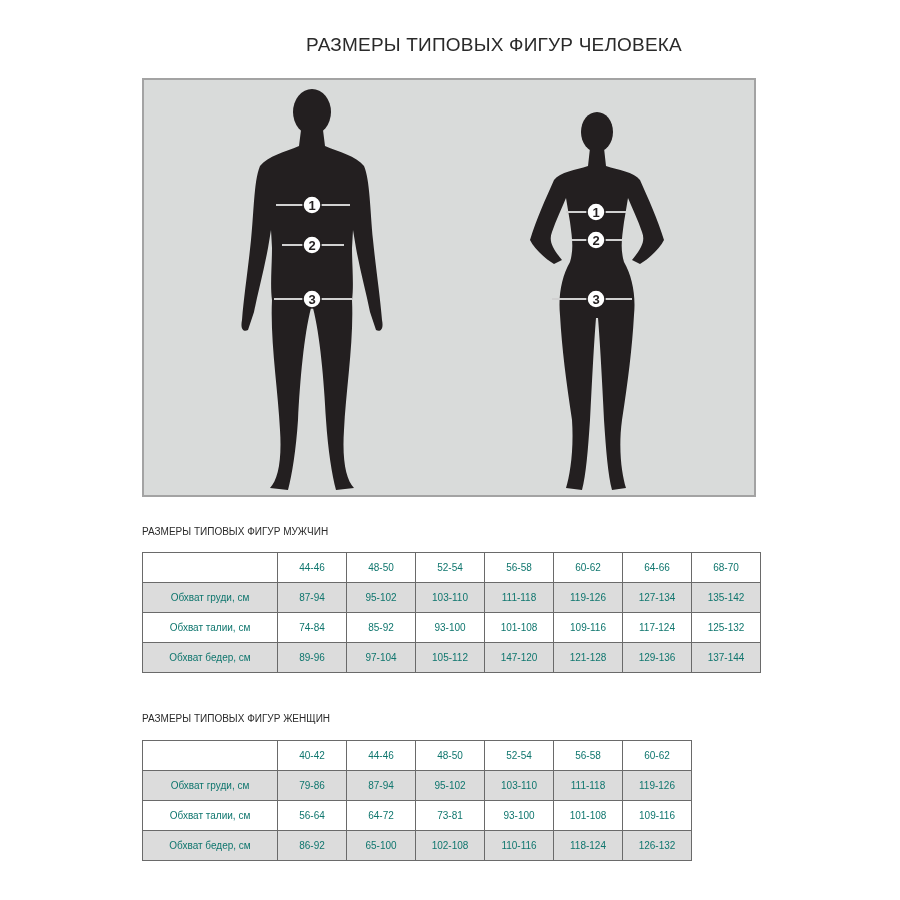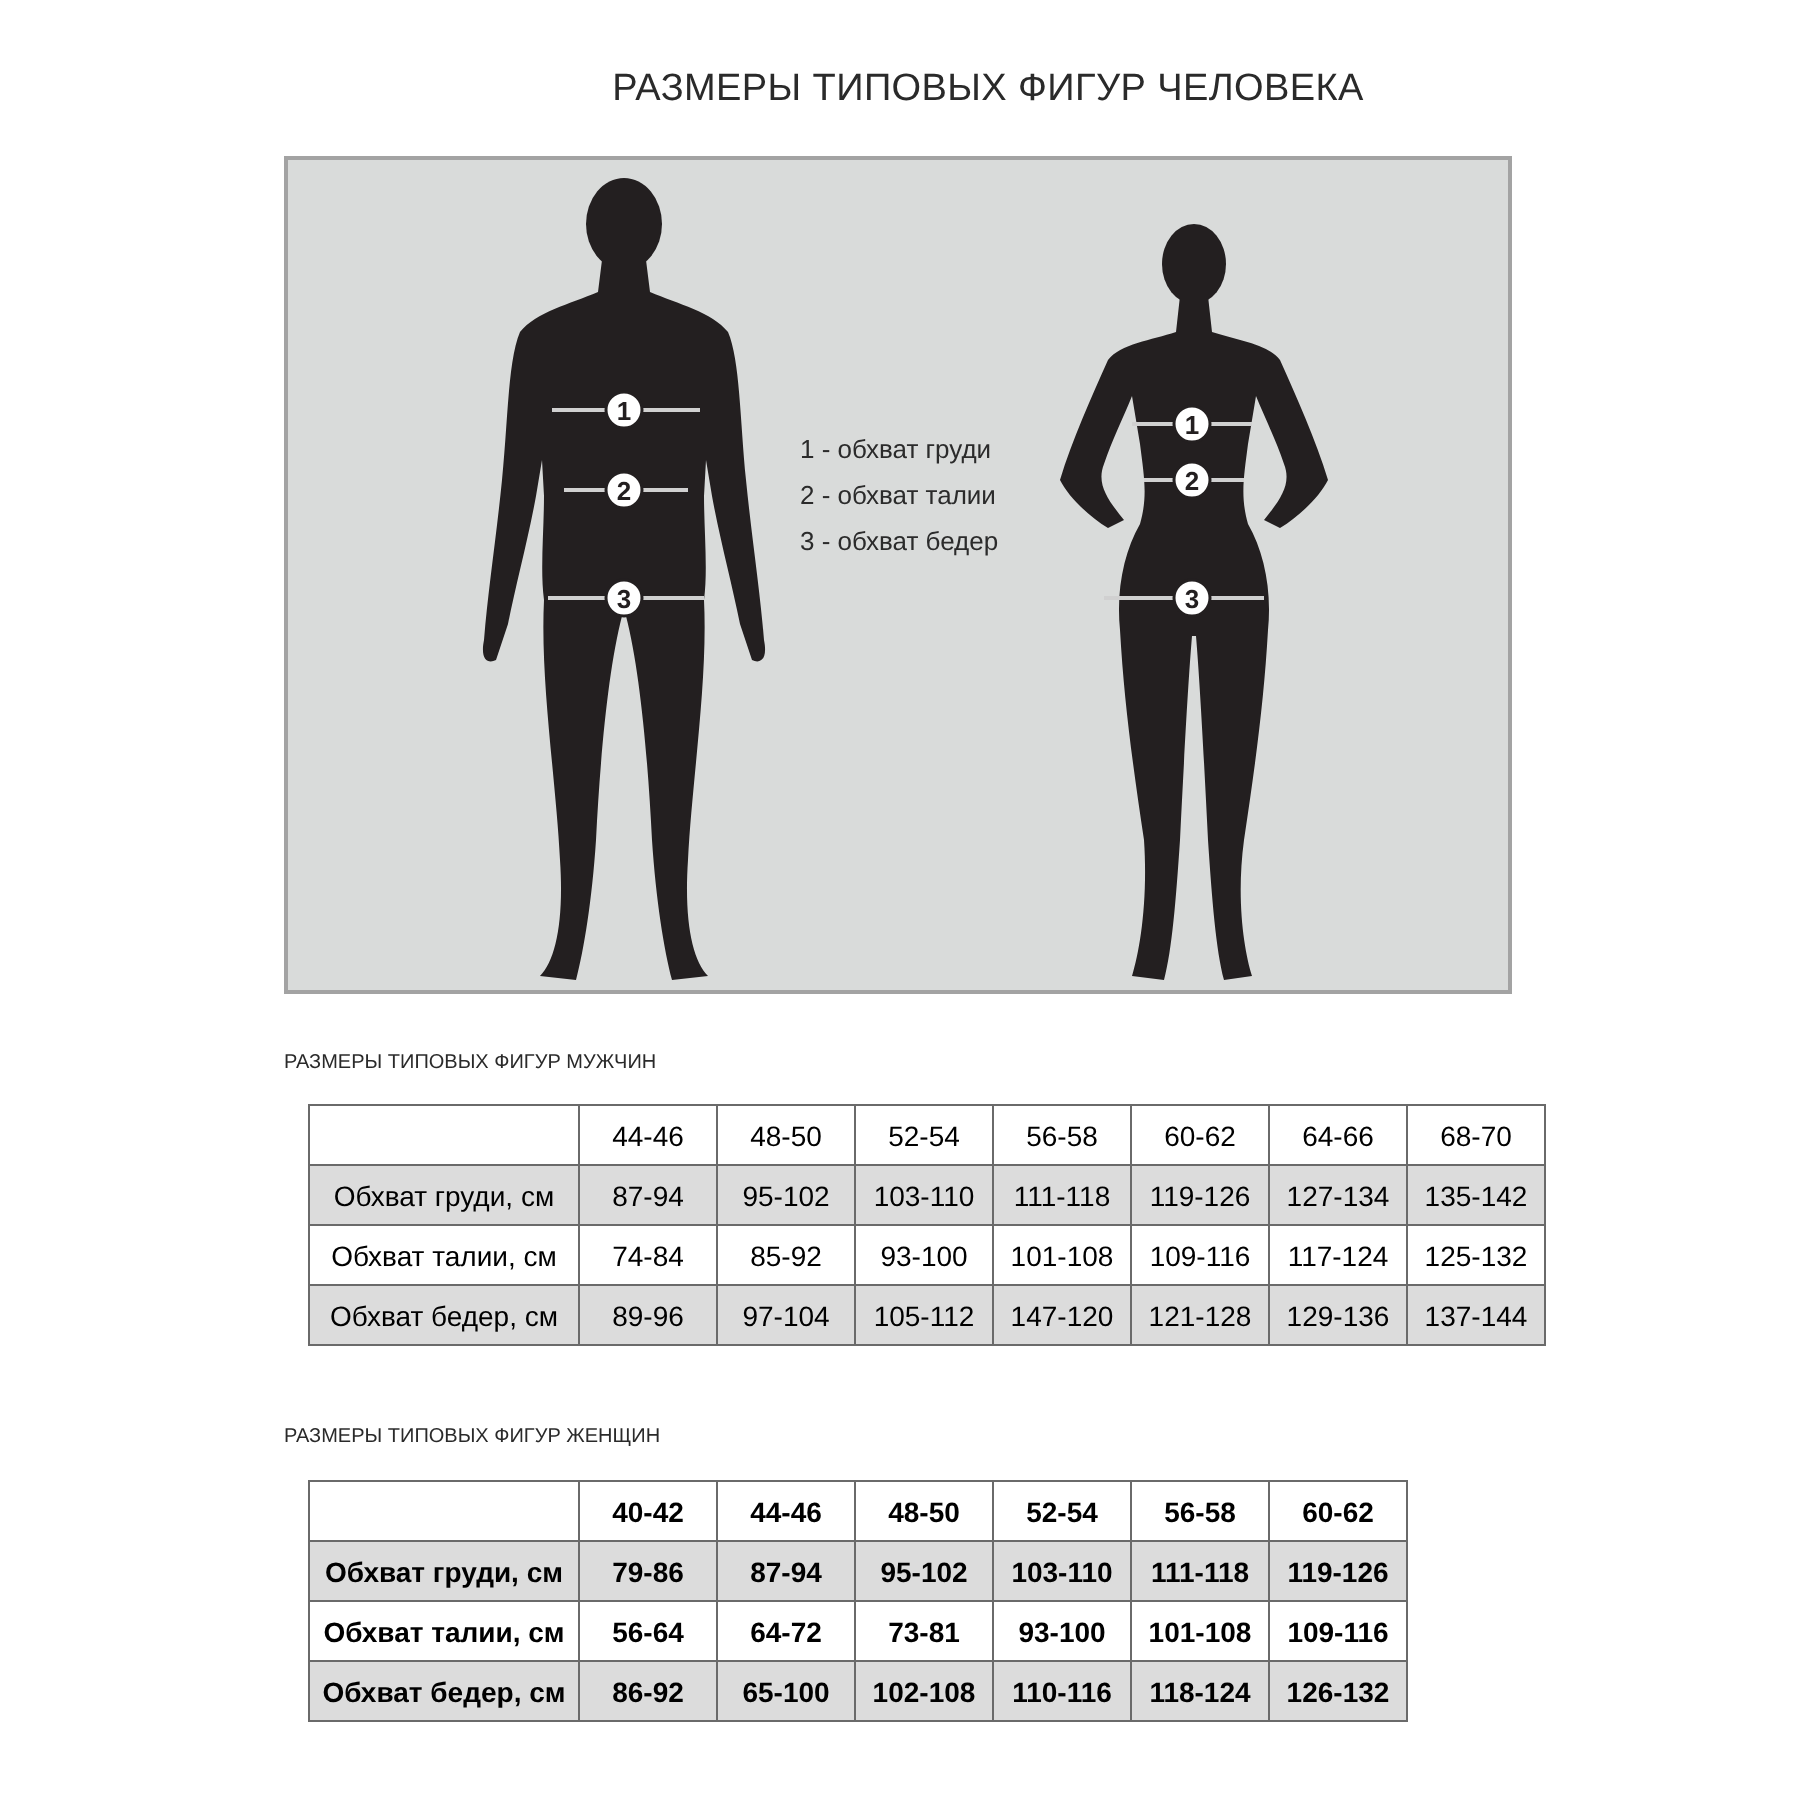--- a/index.html
+++ b/index.html
@@ -6,21 +6,21 @@
   body { width: 900px; height: 900px; position: relative; overflow: hidden;
          font-family: "Liberation Sans", sans-serif; color: #2b2b2b; }
   .title { position: absolute; left: 0; top: 34px; width: 900px; text-align: center;
            font-size: 19px; letter-spacing: 0.2px; color: #2a2a2a; padding-left: 44px; }
   .panel { position: absolute; left: 142px; top: 78px; width: 614px; height: 419px;
            background: #d9dbda; border: 2px solid #a3a3a3; box-sizing: border-box; }
   .panel svg { position: absolute; left: 0; top: 0; }
   .legend { position: absolute; left: 256px; top: 133px; font-size: 13px; color: #2b2b2b; }
   .legend div { height: 23px; line-height: 23px; }
   .section-title { position: absolute; left: 142px; font-size: 10px; color: #2a2a2a; }
-  table.sizes { position: absolute; left: 154px; border-collapse: collapse; font-size: 14px; color: #000000; }
+  table.sizes { position: absolute; left: 142px; border-collapse: collapse; font-size: 10px; color: #0f766e; }
   table.sizes td { border: 1.5px solid #6a6a6a; text-align: center; height: 29px; padding: 0; }
   table.sizes td.label { width: 134px; }
   table.sizes td.val { width: 68px; }
   table.sizes tr.shade td { background: #dcdcdc; }
   table.sizes tr.plain td { background: #ffffff; }
 </style>
 </head>
 <body>
 
 <div class="title">РАЗМЕРЫ ТИПОВЫХ ФИГУР ЧЕЛОВЕКА</div>
@@ -71,25 +71,20 @@
     </g>
 
     <text x="168" y="130" text-anchor="middle" font-family="Liberation Sans, sans-serif" font-weight="bold" font-size="13" fill="#231f20">1</text>
     <text x="168" y="170" text-anchor="middle" font-family="Liberation Sans, sans-serif" font-weight="bold" font-size="13" fill="#231f20">2</text>
     <text x="168" y="224" text-anchor="middle" font-family="Liberation Sans, sans-serif" font-weight="bold" font-size="13" fill="#231f20">3</text>
     <text x="452" y="137" text-anchor="middle" font-family="Liberation Sans, sans-serif" font-weight="bold" font-size="13" fill="#231f20">1</text>
     <text x="452" y="165" text-anchor="middle" font-family="Liberation Sans, sans-serif" font-weight="bold" font-size="13" fill="#231f20">2</text>
     <text x="452" y="224" text-anchor="middle" font-family="Liberation Sans, sans-serif" font-weight="bold" font-size="13" fill="#231f20">3</text>
   </svg>
 
-  <div class="legend">
-    <div>1 - обхват груди</div>
-    <div>2 - обхват талии</div>
-    <div>3 - обхват бедер</div>
-  </div>
 </div>
 
 <div class="section-title" style="top:526px;">РАЗМЕРЫ ТИПОВЫХ ФИГУР МУЖЧИН</div>
 <table class="sizes" style="top:552px;">
   <tbody>
       <tr class="plain">
     <td class="label"></td>
     <td class="val">44-46</td>
     <td class="val">48-50</td>
     <td class="val">52-54</td>
@@ -125,21 +120,21 @@
     <td>105-112</td>
     <td>147-120</td>
     <td>121-128</td>
     <td>129-136</td>
     <td>137-144</td>
   </tr>
 </tbody>
   </table>
 
 <div class="section-title" style="top:713px;">РАЗМЕРЫ ТИПОВЫХ ФИГУР ЖЕНЩИН</div>
-<table class="sizes" style="top:740px;font-weight:bold;">
+<table class="sizes" style="top:740px;">
   <tbody>
       <tr class="plain">
     <td class="label"></td>
     <td class="val">40-42</td>
     <td class="val">44-46</td>
     <td class="val">48-50</td>
     <td class="val">52-54</td>
     <td class="val">56-58</td>
     <td class="val">60-62</td>
   </tr>

